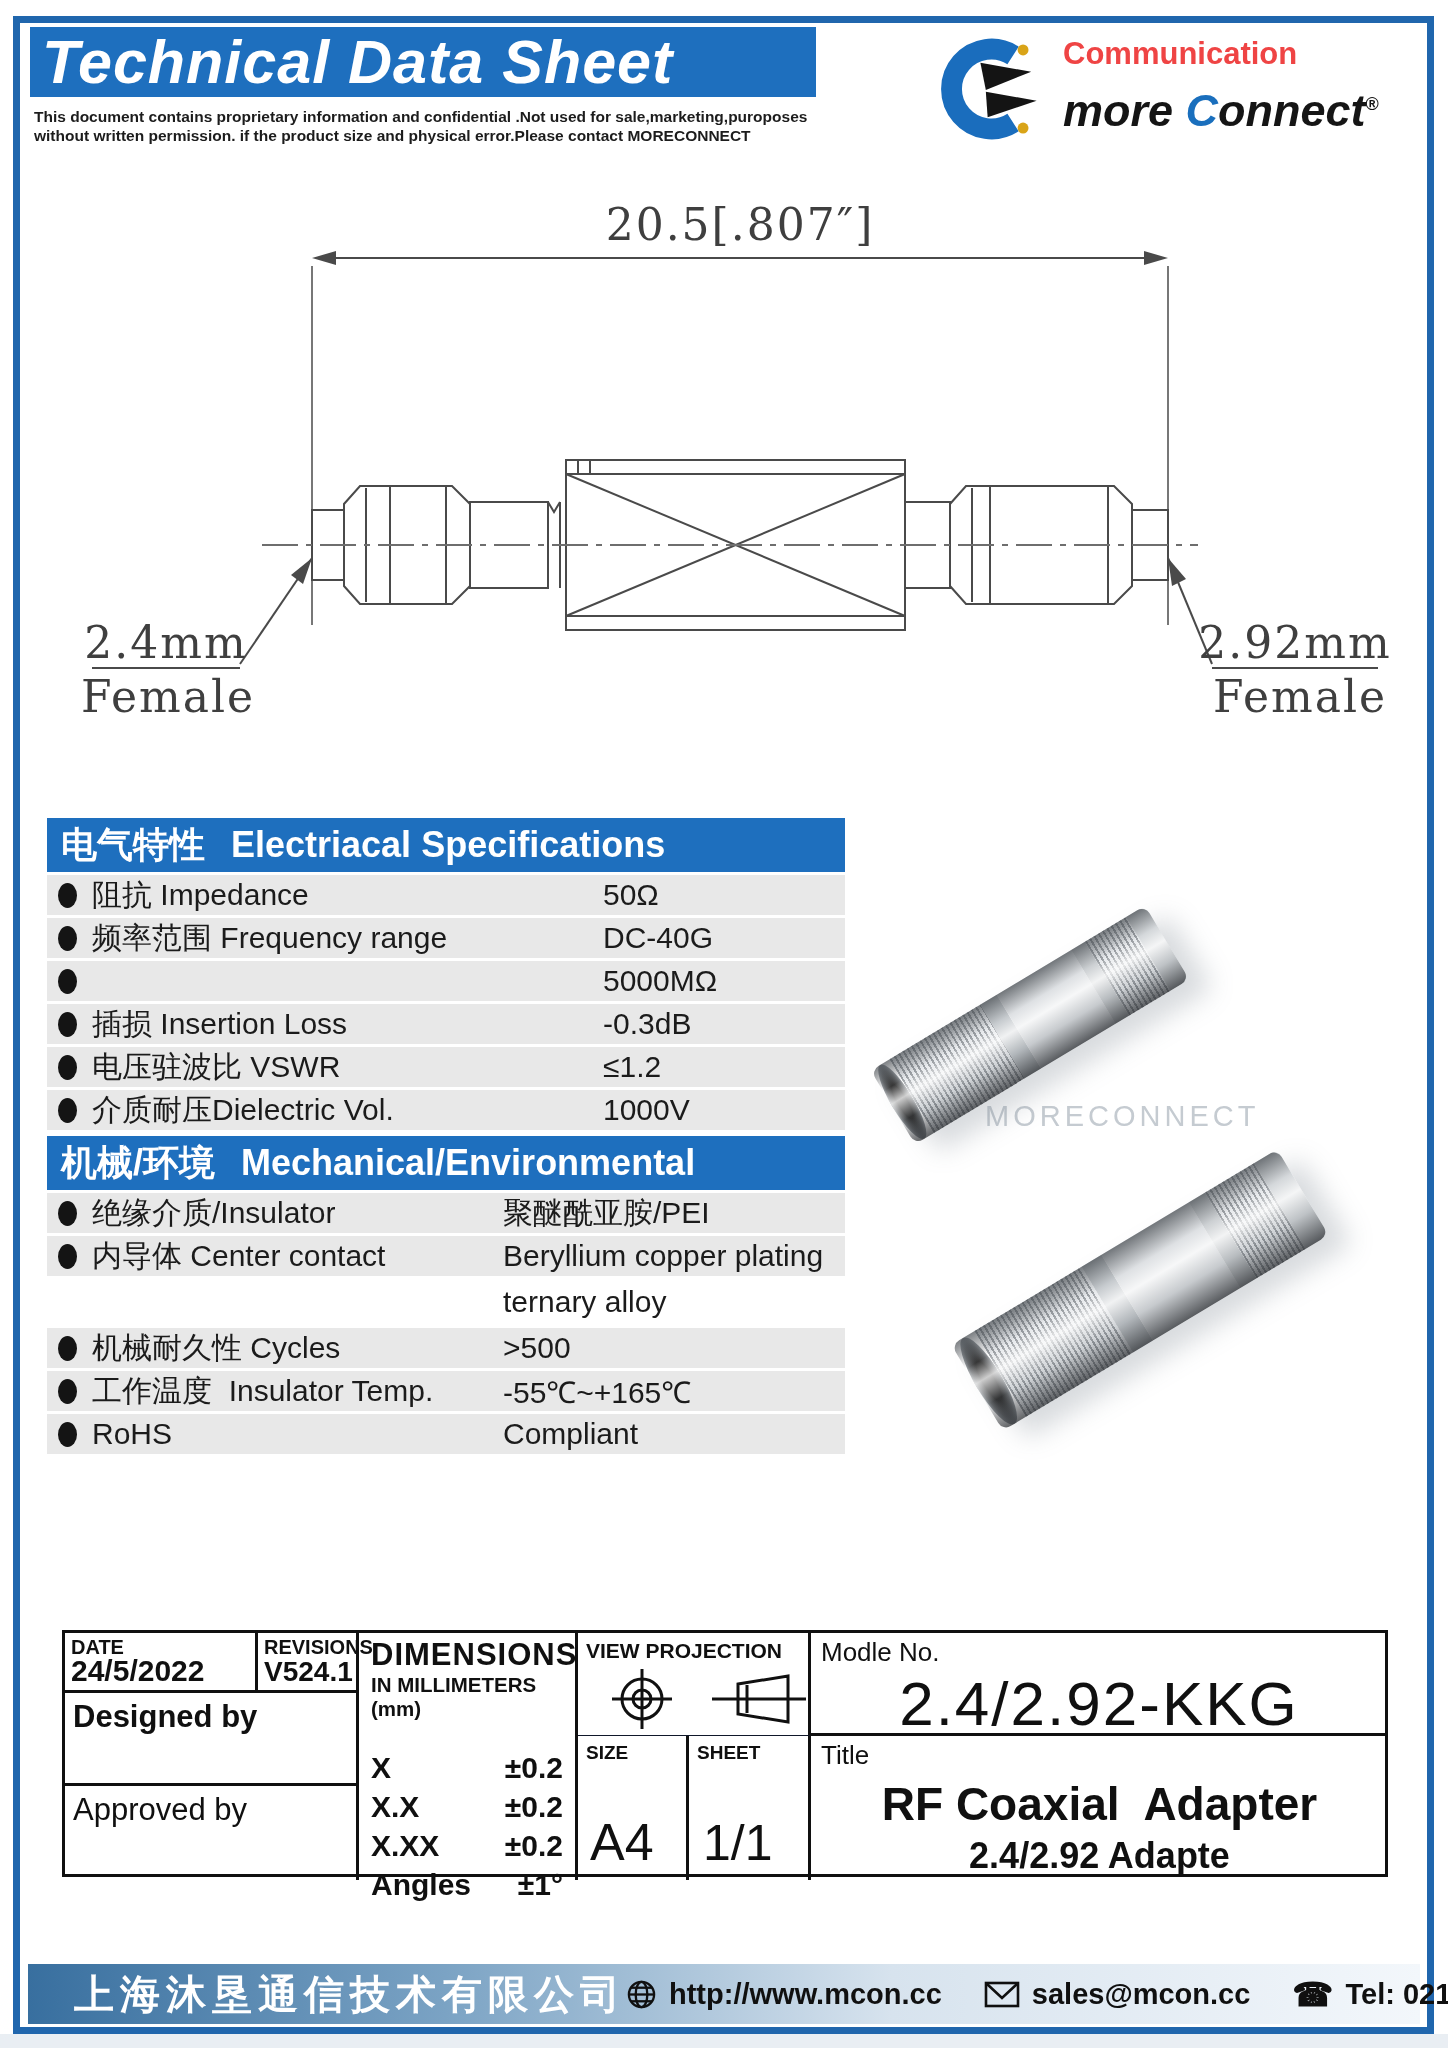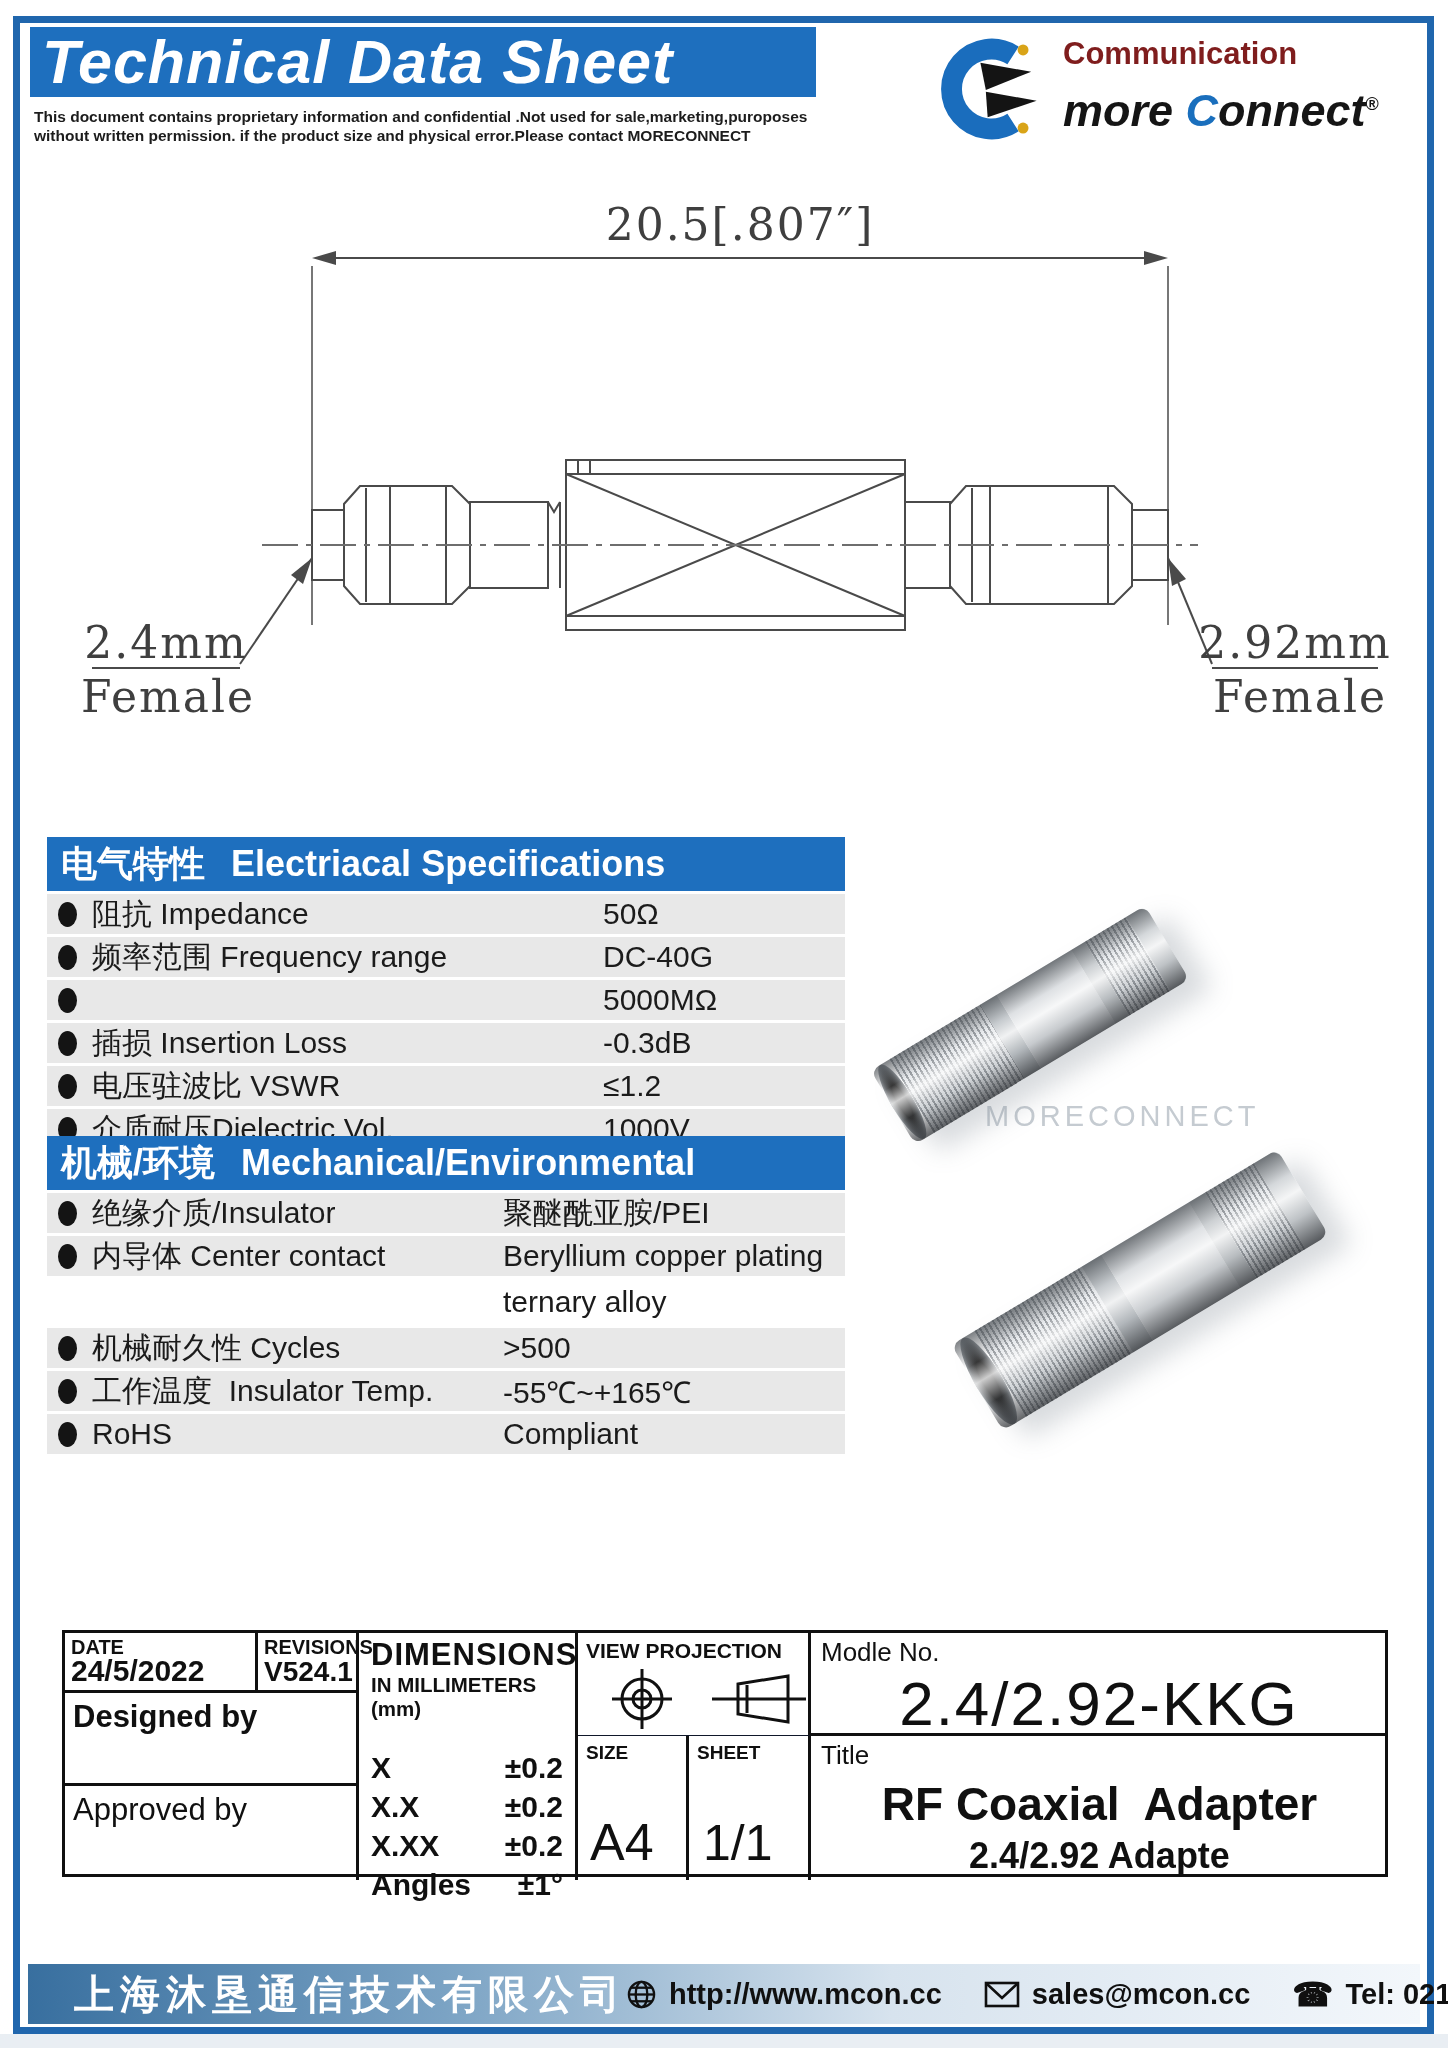--- a/index.html
+++ b/index.html
@@ -15,21 +15,21 @@
   .header-bar { position:absolute; left:30px; top:27px; width:786px; height:70px;
                 background:#1e6fbe; color:#ffffff; display:flex; align-items:center;
                 font-size:61px; font-weight:bold; font-style:italic; letter-spacing:1px;
                 padding-left:12px; white-space:pre; }
   .disclaimer { position:absolute; left:34px; top:107px; width:800px;
                 font-size:15.5px; font-weight:bold; color:#1c1c1c; line-height:19px; }
 
   
   .logo { position:absolute; left:935px; top:30px; display:flex; align-items:center; }
   .logo-text { margin-left:10px; }
-  .logo-tagline { color:#7f1d1d; font-size:31px; font-weight:bold; }
+  .logo-tagline { color:#ef4444; font-size:31px; font-weight:bold; }
   .logo-brand { font-size:45px; font-weight:bold; font-style:italic; color:#151515; line-height:64px; }
   .logo-brand .blue-c { color:#1a6fbd; }
   .logo-brand sup { font-size:18px; font-style:normal; }
 
   
   .drawing-svg { position:absolute; left:0; top:160px; }
   .cad-text { font-family:"DejaVu Serif", serif; fill:#3f3f3f; letter-spacing:2px; }
 
   
   .spec-table { position:absolute; left:47px; width:798px; }
@@ -183,21 +183,21 @@
       <polygon points="312,558 303,584 291,575"></polygon>
       <polygon points="1168,558 1186,579 1172,586"></polygon>
     </g>
     <text class="cad-text" x="740" y="240" text-anchor="middle" font-size="44">20.5[.807″]</text>
     <text class="cad-text" x="166" y="658" text-anchor="middle" font-size="44">2.4mm</text>
     <text class="cad-text" x="168" y="712" text-anchor="middle" font-size="44">Female</text>
     <text class="cad-text" x="1295" y="658" text-anchor="middle" font-size="44">2.92mm</text>
     <text class="cad-text" x="1300" y="712" text-anchor="middle" font-size="44">Female</text>
   </svg>
 
-  <div class="spec-table elec" style="top:837px;">
+  <div class="spec-table elec" style="top:818px;">
     <div class="spec-header">
       <span>电气特性</span>
       <span>Electriacal Specifications</span>
     </div>
     <div class="spec-row">
       <span class="bullet"></span>
       <span>阻抗 Impedance</span>
       <span class="spec-value">50Ω</span>
     </div>
     <div class="spec-row">

